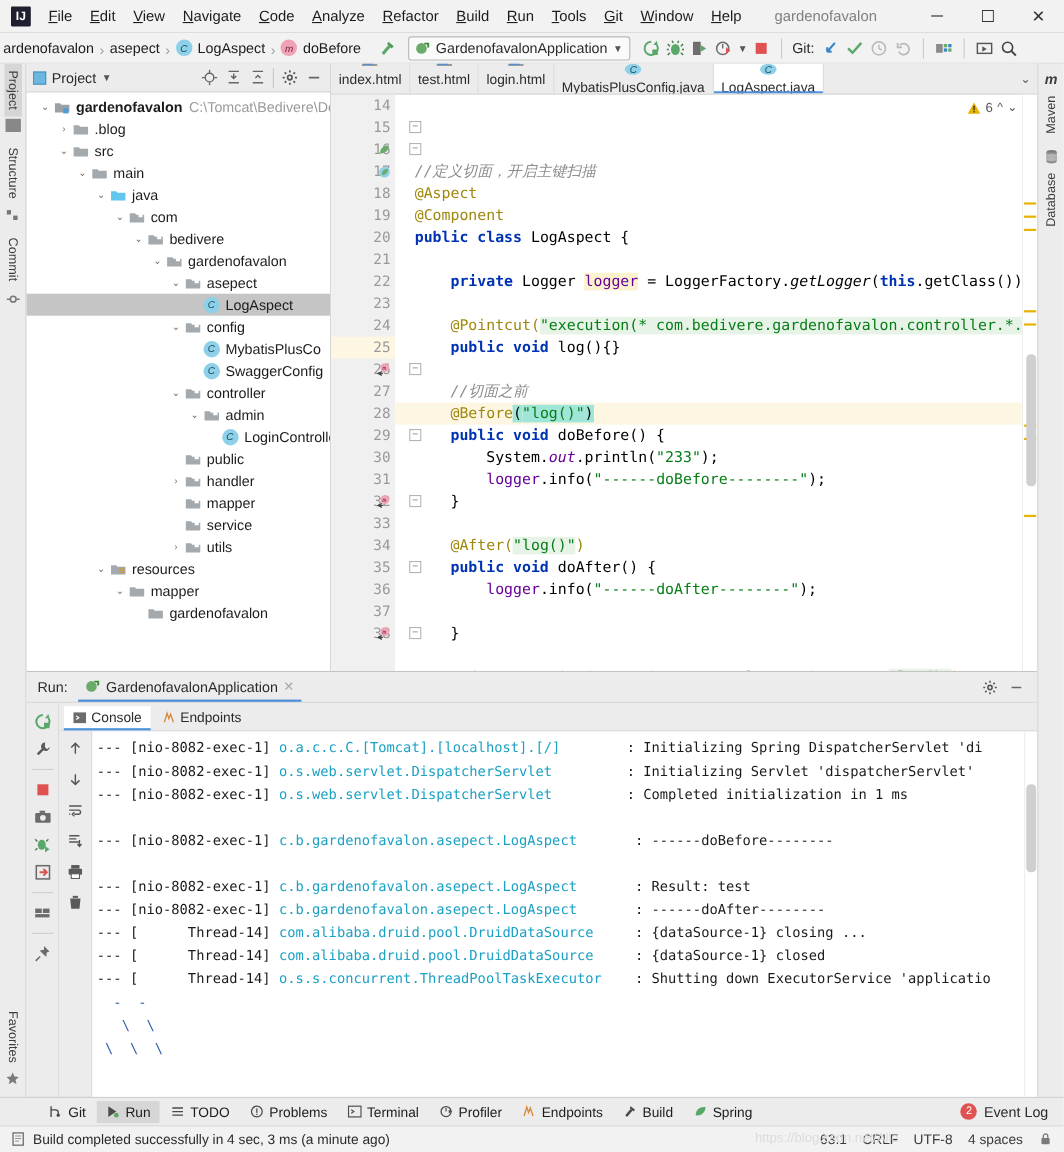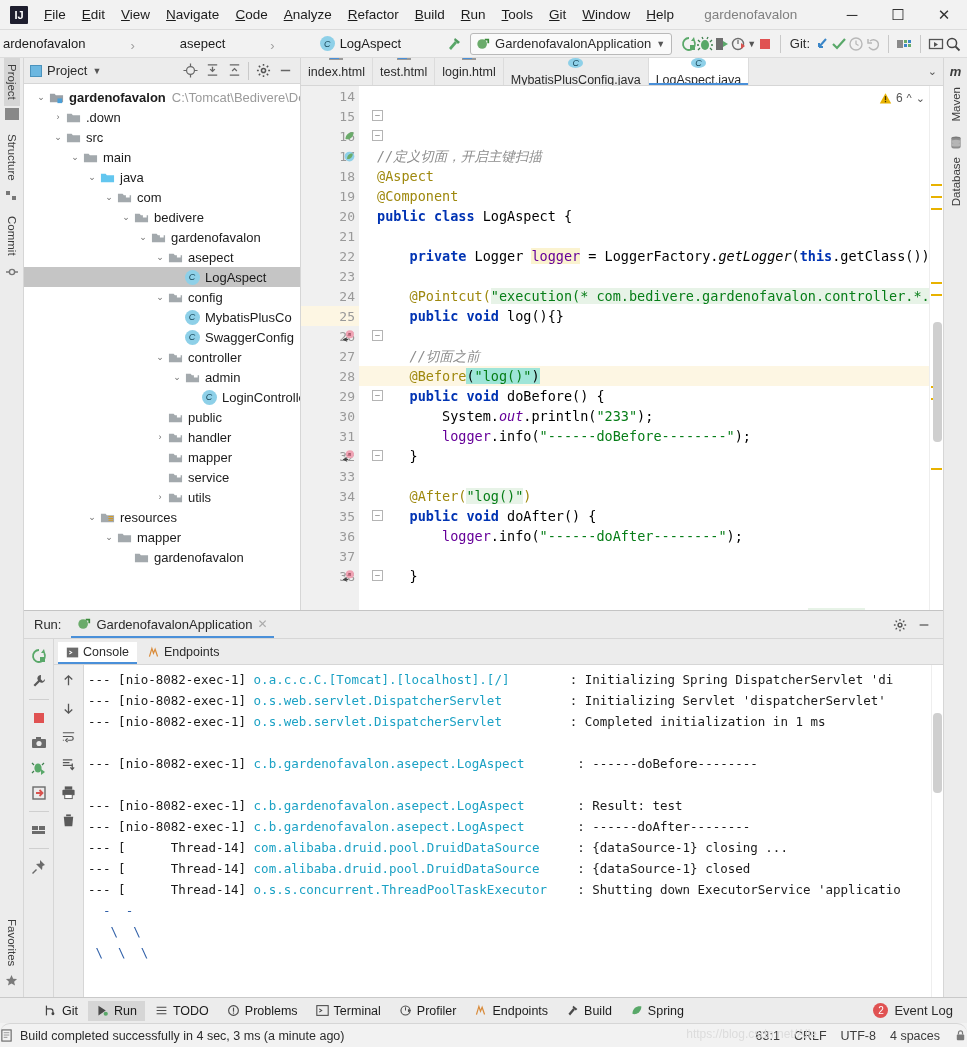--- a/index.html
+++ b/index.html
@@ -36,21 +36,21 @@
     width: 46px; height: 30px; display: flex; align-items: center;
     justify-content: center; font-size: 15px; color: #333;
   }
 
   
   .navbar {
     height: 28px; display: flex; align-items: center;
     background: #f2f2f2; border-bottom: 1px solid #dcdcdc;
     padding-left: 0px; flex: 0 0 28px;
   }
-  .crumbs { display: flex; align-items: flex-end; overflow: hidden; gap: 40px; }
+  .crumbs { display: flex; align-items: flex-end; overflow: hidden; }
   .crumb { display: flex; align-items: center; font-size: 13px; color: #1c1c1c; padding: 2px 3px; white-space: nowrap;}
   .crumb-sep { color: #a0a0a0; font-size: 13px; padding: 0 2px; }
   .badge-c, .badge-m {
     width: 15px; height: 15px; border-radius: 50%; color: #fff;
     font-size: 9px; font-style: italic; display: inline-flex;
     align-items: center; justify-content: center; margin-right: 5px;
   }
   .badge-c { background: #8ed0e8; color:#1a4b5e; }
   .badge-m { background: #f0a3b4; color:#6b2333; }
   .nav-sep { width: 1px; height: 18px; background: #c9c9c9; margin: 0 7px; }
@@ -231,22 +231,22 @@
     padding: 3px 8px; color: #1c1c1c; white-space: nowrap;
   }
   .tw-btn.active { background: #d6d6d6; }
   .evtlog { margin-left: auto; display: flex; align-items: center; gap: 6px; padding-right: 14px; }
   .evt-badge {
     width: 15px; height: 15px; border-radius: 50%; background: #e05252; color: #fff;
     font-size: 10px; display: flex; align-items: center; justify-content: center;
   }
   .statusbar {
     height: 24px; flex: 0 0 24px; display: flex; align-items: center;
-    background: #f2f2f2; border-top: 1px solid #d6d6d6; padding: 0 0;
-    font-size: 12.5px; color: #2b2b2b; position: relative; border-radius: 10px;
+    background: #f2f2f2; border-top: 1px solid #d6d6d6; padding: 0 10px;
+    font-size: 12.5px; color: #2b2b2b; position: relative;
   }
   .status-right { margin-left: auto; display: flex; align-items: center; gap: 14px; color: #3c3c3c; }
   .watermark {
     position: absolute; right: 150px; top: 3px; font-size: 12px;
     color: #dcdcdc; pointer-events: none; white-space: nowrap;
   }
   svg { display: block; }
 </style>
 </head>
 <body>
@@ -490,21 +490,21 @@
                 <span class="tpath">C:\Tomcat\Bedivere\De</span>
               </div>
               <div class="trow">
                 <span style="width:27px;flex:0 0 27px"></span>
                 <span class="arrow">›</span>
                 <span class="ico">
                   <svg width="15" height="15" viewBox="0 0 16 16">
                     <path d="M1 4 h5 l1.3 1.5 H15 V13 H1 Z" fill="#a3a9ad"></path>
                   </svg>
                 </span>
-                <span class="tlabel">.down</span>
+                <span class="tlabel">.blog</span>
               </div>
               <div class="trow">
                 <span style="width:27px;flex:0 0 27px"></span>
                 <span class="arrow">⌄</span>
                 <span class="ico">
                   <svg width="15" height="15" viewBox="0 0 16 16">
                     <path d="M1 4 h5 l1.3 1.5 H15 V13 H1 Z" fill="#a3a9ad"></path>
                   </svg>
                 </span>
                 <span class="tlabel">src</span>

